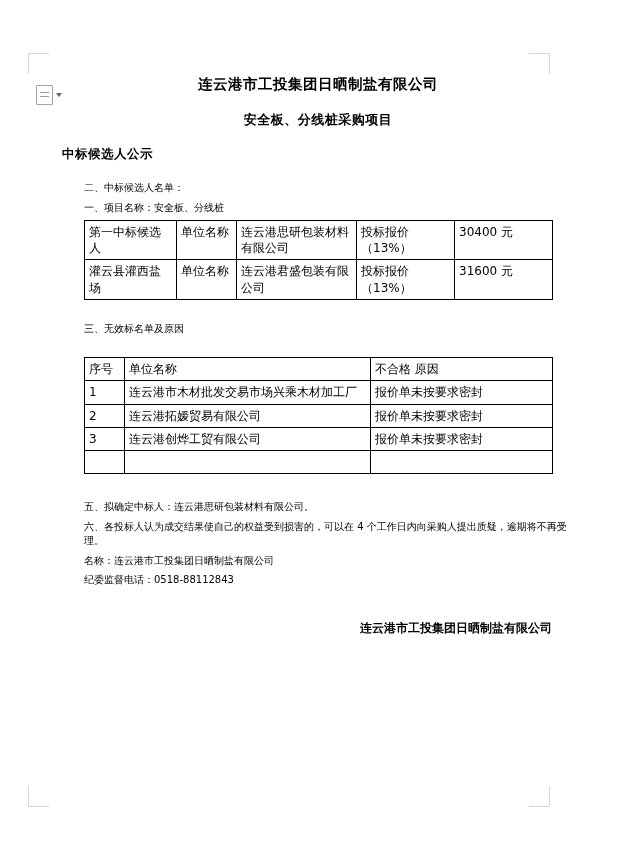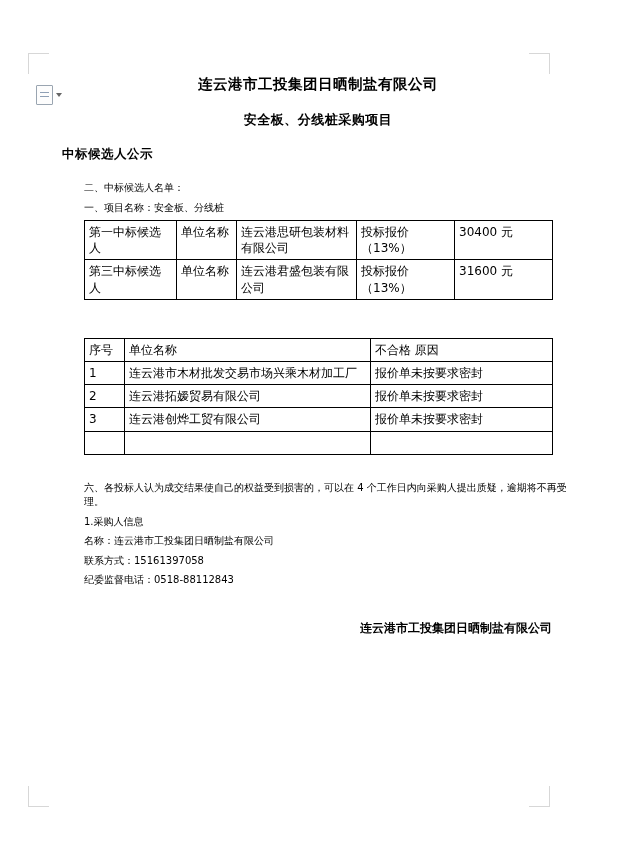--- a/index.html
+++ b/index.html
@@ -183,31 +183,32 @@
       </colgroup>
       <tbody>
         <tr>
           <td>第一中标候选人</td>
           <td>单位名称</td>
           <td>连云港思研包装材料有限公司</td>
           <td>投标报价（13%）</td>
           <td>30400 元</td>
         </tr>
         <tr>
-          <td>第三中标候选人</td>
+          <td>灌云县灌西盐场</td>
           <td>单位名称</td>
           <td>连云港君盛包装有限公司</td>
           <td>投标报价（13%）</td>
           <td>31600 元</td>
         </tr>
       </tbody>
     </table>
 
     <div class="gap-md"></div>
 
+    <p class="line indent">三、无效标名单及原因</p>
 
     <div class="gap-sm"></div>
 
     <table class="tbl-invalid">
       <colgroup>
         <col class="i1">
           <col class="i2">
           <col class="i3">
       </colgroup>
       <thead>
@@ -236,24 +237,23 @@
         <tr>
           <td>&nbsp;</td>
           <td>&nbsp;</td>
           <td>&nbsp;</td>
         </tr>
       </tbody>
     </table>
 
     <div class="gap-lg"></div>
 
+    <p class="line indent">五、拟确定中标人：连云港思研包装材料有限公司。</p>
     <p class="line indent">六、各投标人认为成交结果使自己的权益受到损害的，可以在 4 个工作日内向采购人提出质疑，逾期将不再受理。</p>
-    <p class="line indent">1.采购人信息</p>
     <p class="line indent">名称：连云港市工投集团日晒制盐有限公司</p>
-    <p class="line indent">联系方式：15161397058</p>
     <p class="line indent">纪委监督电话：0518-88112843</p>
 
     <div class="footer">
       <div>连云港市工投集团日晒制盐有限公司</div>
     </div>
 
   </div>
 </div>
 
 </body></html>

